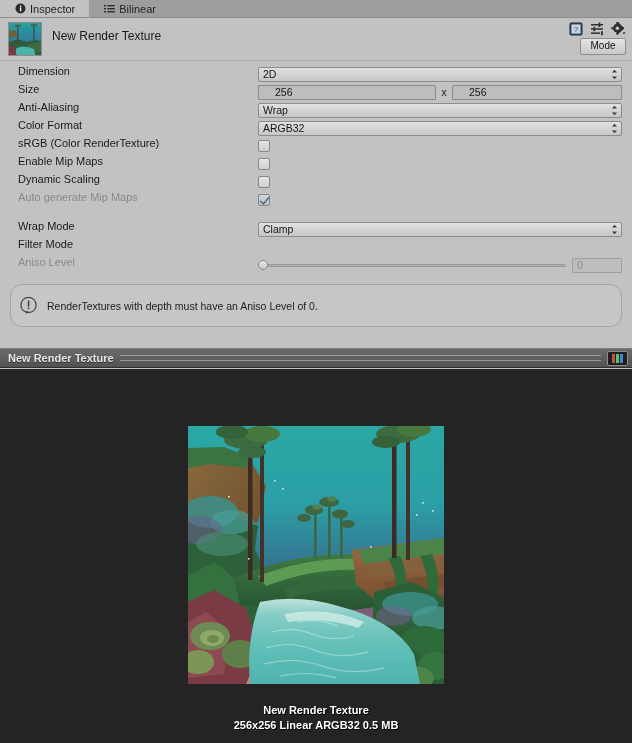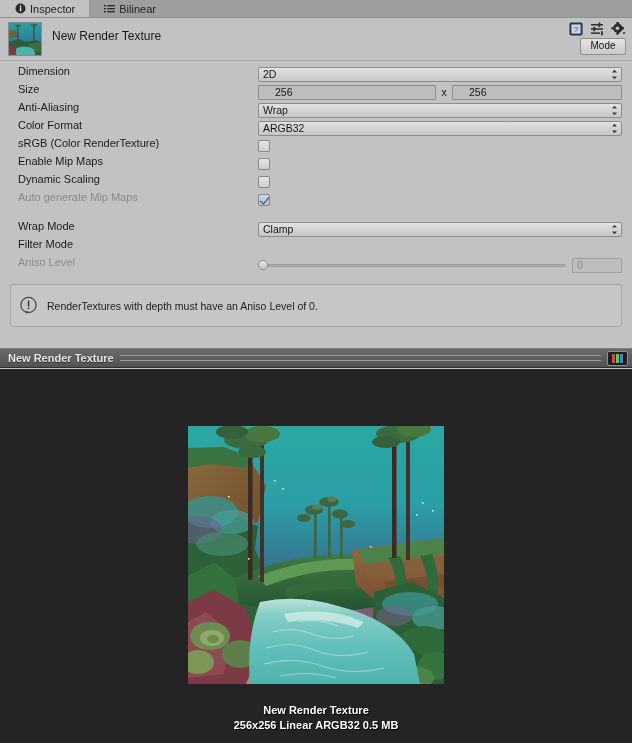--- a/index.html
+++ b/index.html
@@ -229,21 +229,21 @@
     color: #8d8d8d;
     box-sizing: border-box;
   }
 
   
   .infobox {
     margin: 10px 10px 0 10px;
     min-height: 34px;
     background: #c6c6c6;
     border: 1px solid #a5a5a5;
-    border-radius: 3px;
+    border-radius: 12px;
     display: flex;
     align-items: center;
     padding: 11px 8px;
     box-sizing: border-box;
   }
   .infobox .itext {
     margin-left: 9px;
     font-size: 10.5px;
     color: #1d1d1d;
   }

